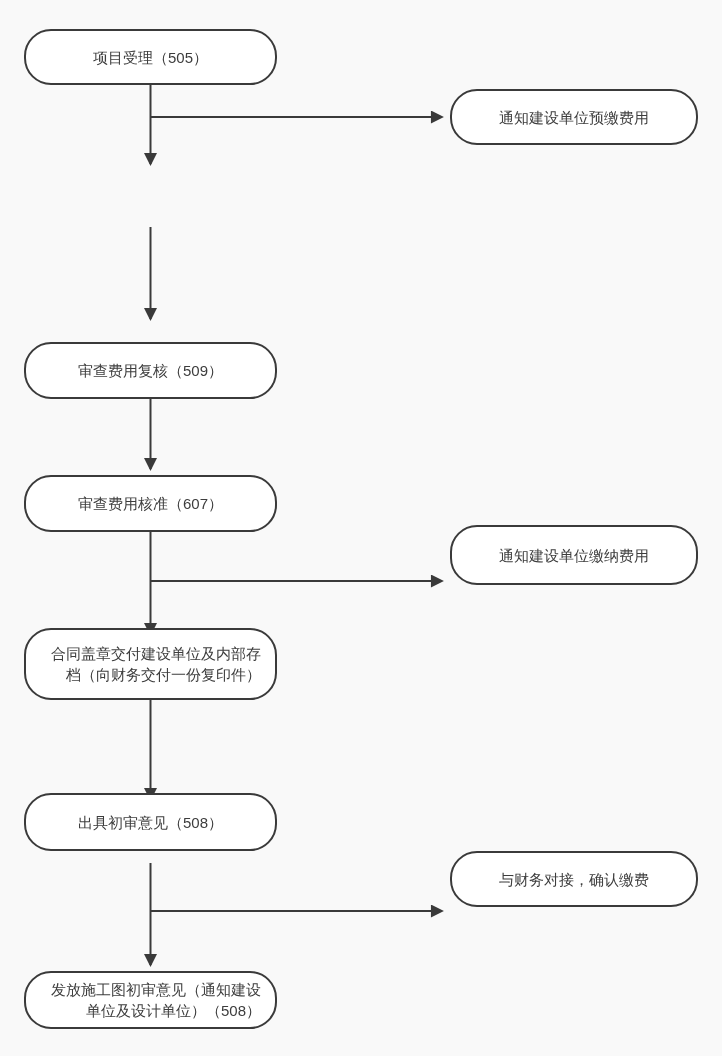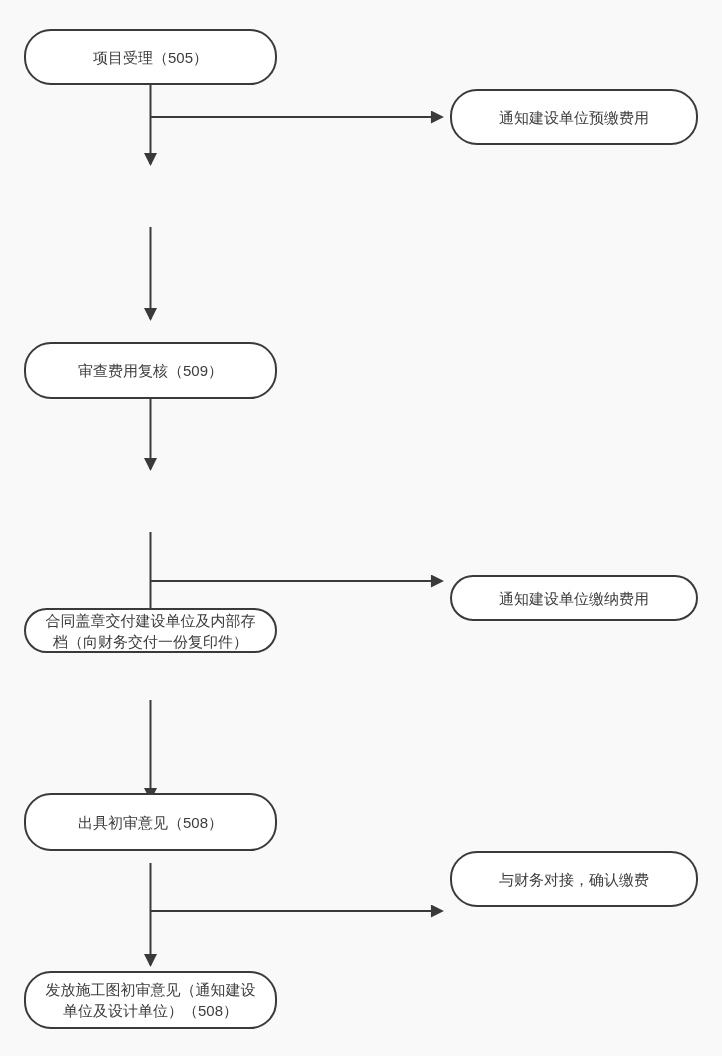--- a/index.html
+++ b/index.html
@@ -35,33 +35,33 @@
     border-radius: 27px;
     color: var(--text);
     font-size: 15px;
     line-height: 21px;
     display: flex;
     align-items: center;
     justify-content: center;
     text-align: center;
     padding: 4px 14px;
   }
-  .main-node { left: 24px; width: 253px; }
+  .main-node { left: 24px; width: 253px; text-align: right; }
   .side-node { left: 450px; width: 248px; justify-content: center; }
 
   .n1 { top: 29px;  height: 56px; }
   .n2 { top: 170px; height: 57px; }
   .n3 { top: 342px; height: 57px; }
   .n4 { top: 475px; height: 57px; }
-  .n5 { top: 608px; height: 45px; }
+  .n5 { top: 628px; height: 72px; }
   .n6 { top: 793px; height: 58px; }
   .n7 { top: 971px; height: 58px; }
 
   .s1 { top: 89px;  height: 56px; }
-  .s2 { top: 575px; height: 46px; }
+  .s2 { top: 525px; height: 60px; }
   .s3 { top: 851px; height: 56px; }
 </style>
 </head>
 <body>
 
 <div class="canvas">
 
   <svg class="connectors" viewBox="0 0 722 1056" xmlns="http://www.w3.org/2000/svg" aria-hidden="true">
     <defs>
       <marker id="arrow" viewBox="0 0 10 10" refX="8.5" refY="5" markerWidth="7" markerHeight="6.5" orient="auto">
@@ -80,20 +80,23 @@
     <line x1="150.5" y1="581" x2="442" y2="581" marker-end="url(#arrow)"></line>
     <line x1="150.5" y1="911" x2="442" y2="911" marker-end="url(#arrow)"></line>
   </svg>
 
   <div class="node main-node n1">
     <span>项目受理（505）</span>
   </div>
   <div class="node main-node n3">
     <span>审查费用复核（509）</span>
   </div>
+  <div class="node main-node n4">
+    <span>审查费用核准（607）</span>
+  </div>
   <div class="node main-node n5">
     <span>合同盖章交付建设单位及内部存档（向财务交付一份复印件）</span>
   </div>
   <div class="node main-node n6">
     <span>出具初审意见（508）</span>
   </div>
   <div class="node main-node n7">
     <span>发放施工图初审意见（通知建设单位及设计单位）（508）</span>
   </div>
 

